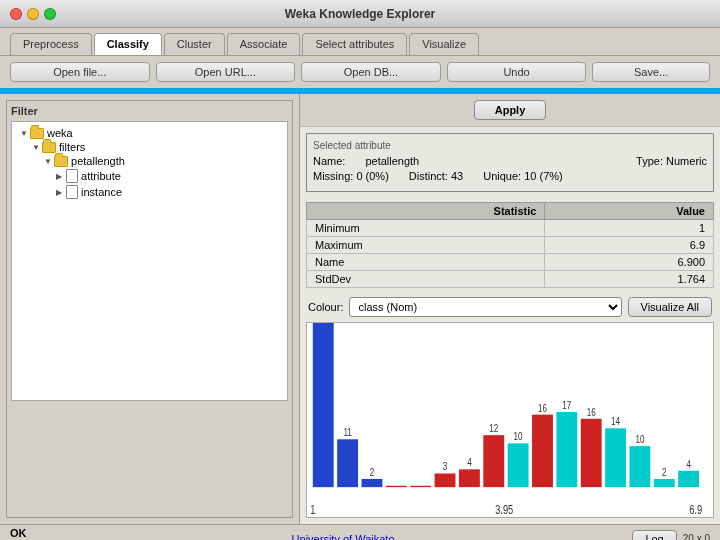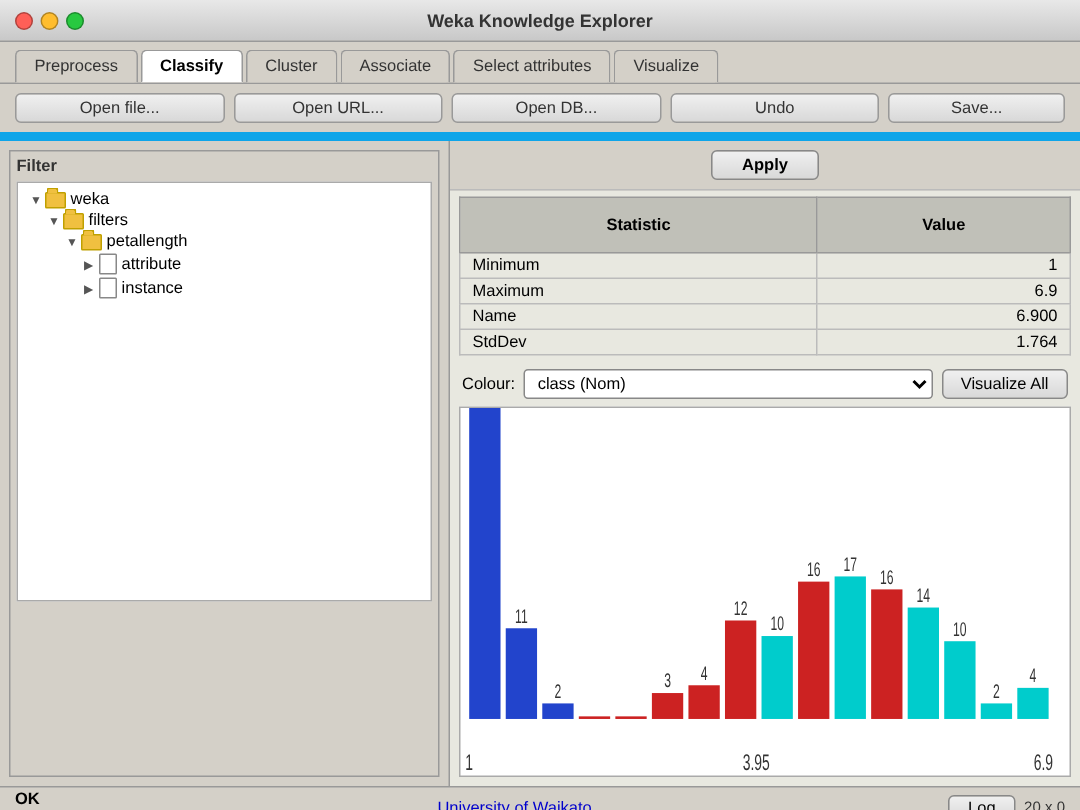--- a/index.html
+++ b/index.html
@@ -218,22 +218,22 @@
     
     .stats-table {
       margin: 4px 6px;
       width: calc(100% - 12px);
       border-collapse: collapse;
       font-size: 11px;
     }
     .stats-table th {
       background: #c0c0b8;
       border: 1px solid #999;
-      padding: 12px 8px;
-      text-align: center;
+      padding: 2px 8px;
+      text-align: right;
     }
     .stats-table td {
       border: 1px solid #bbb;
       padding: 2px 8px;
       background: #e8e8e0;
     }
     .stats-table td:last-child {
       text-align: right;
     }
 
@@ -378,20 +378,34 @@
       </div>
     </div>
   </div>
 
   <div class="right-panel">
 
     <div class="apply-row">
       <button class="apply-btn">Apply</button>
     </div>
 
+    <div class="attr-box">
+      <div class="attr-box-title">Selected attribute</div>
+      <div class="attr-info-row">
+        <span>Name:</span>
+        <span>petallength</span>
+        <span style="flex:1"></span>
+        <span>Type: Numeric</span>
+      </div>
+      <div class="attr-info-row">
+        <span>Missing: 0 (0%)</span>
+        <span>Distinct: 43</span>
+        <span>Unique: 10 (7%)</span>
+      </div>
+    </div>
 
     <table class="stats-table">
       <thead>
         <tr>
           <th>Statistic</th>
           <th>Value</th>
         </tr>
       </thead>
       <tbody id="stats-tbody">
       <tr>

